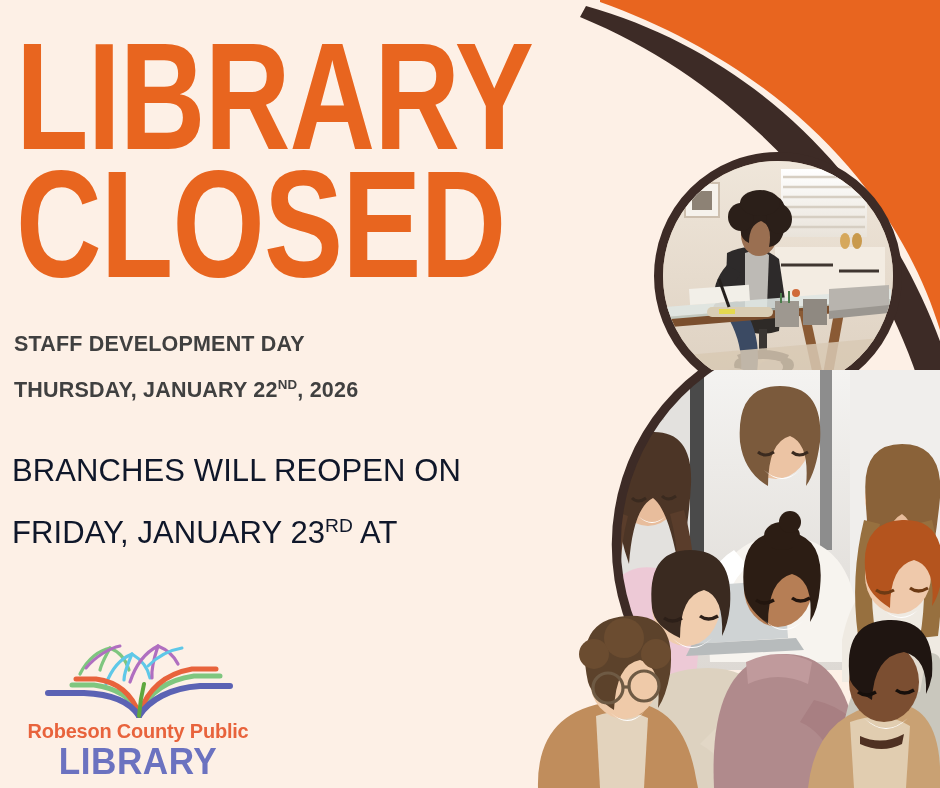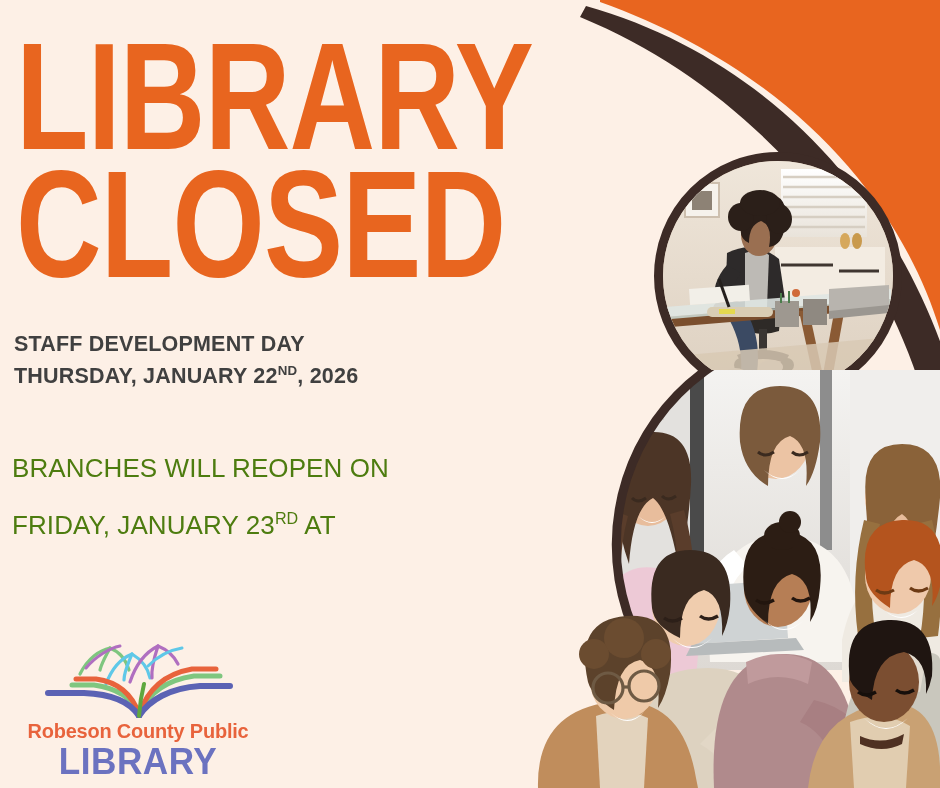--- a/index.html
+++ b/index.html
@@ -59,40 +59,40 @@
   }
   .sub-bold {
     color: #404040;
     font-weight: 700;
     font-size: 21.5px;
     letter-spacing: 0.2px;
     line-height: 1.0;
     white-space: nowrap;
   }
   .sub-bold.second {
-    margin-top: 10px;
+    margin-top: 24px;
   }
   .sub-bold sup,
   .body-line sup {
     font-size: 0.62em;
     vertical-align: super;
     line-height: 0;
   }
 
   
   .bodyblock {
     position: absolute;
     left: 12px;
     top: 455px;
     width: 540px;
   }
   .body-line {
-    color: #4d7c0f;
+    color: #0f172a;
     font-weight: 400;
-    font-size: 26px;
+    font-size: 31px;
     letter-spacing: 0.1px;
     line-height: 1.0;
     white-space: nowrap;
   }
   .body-line + .body-line {
     margin-top: 31px;
   }
 
   
   .logo {

